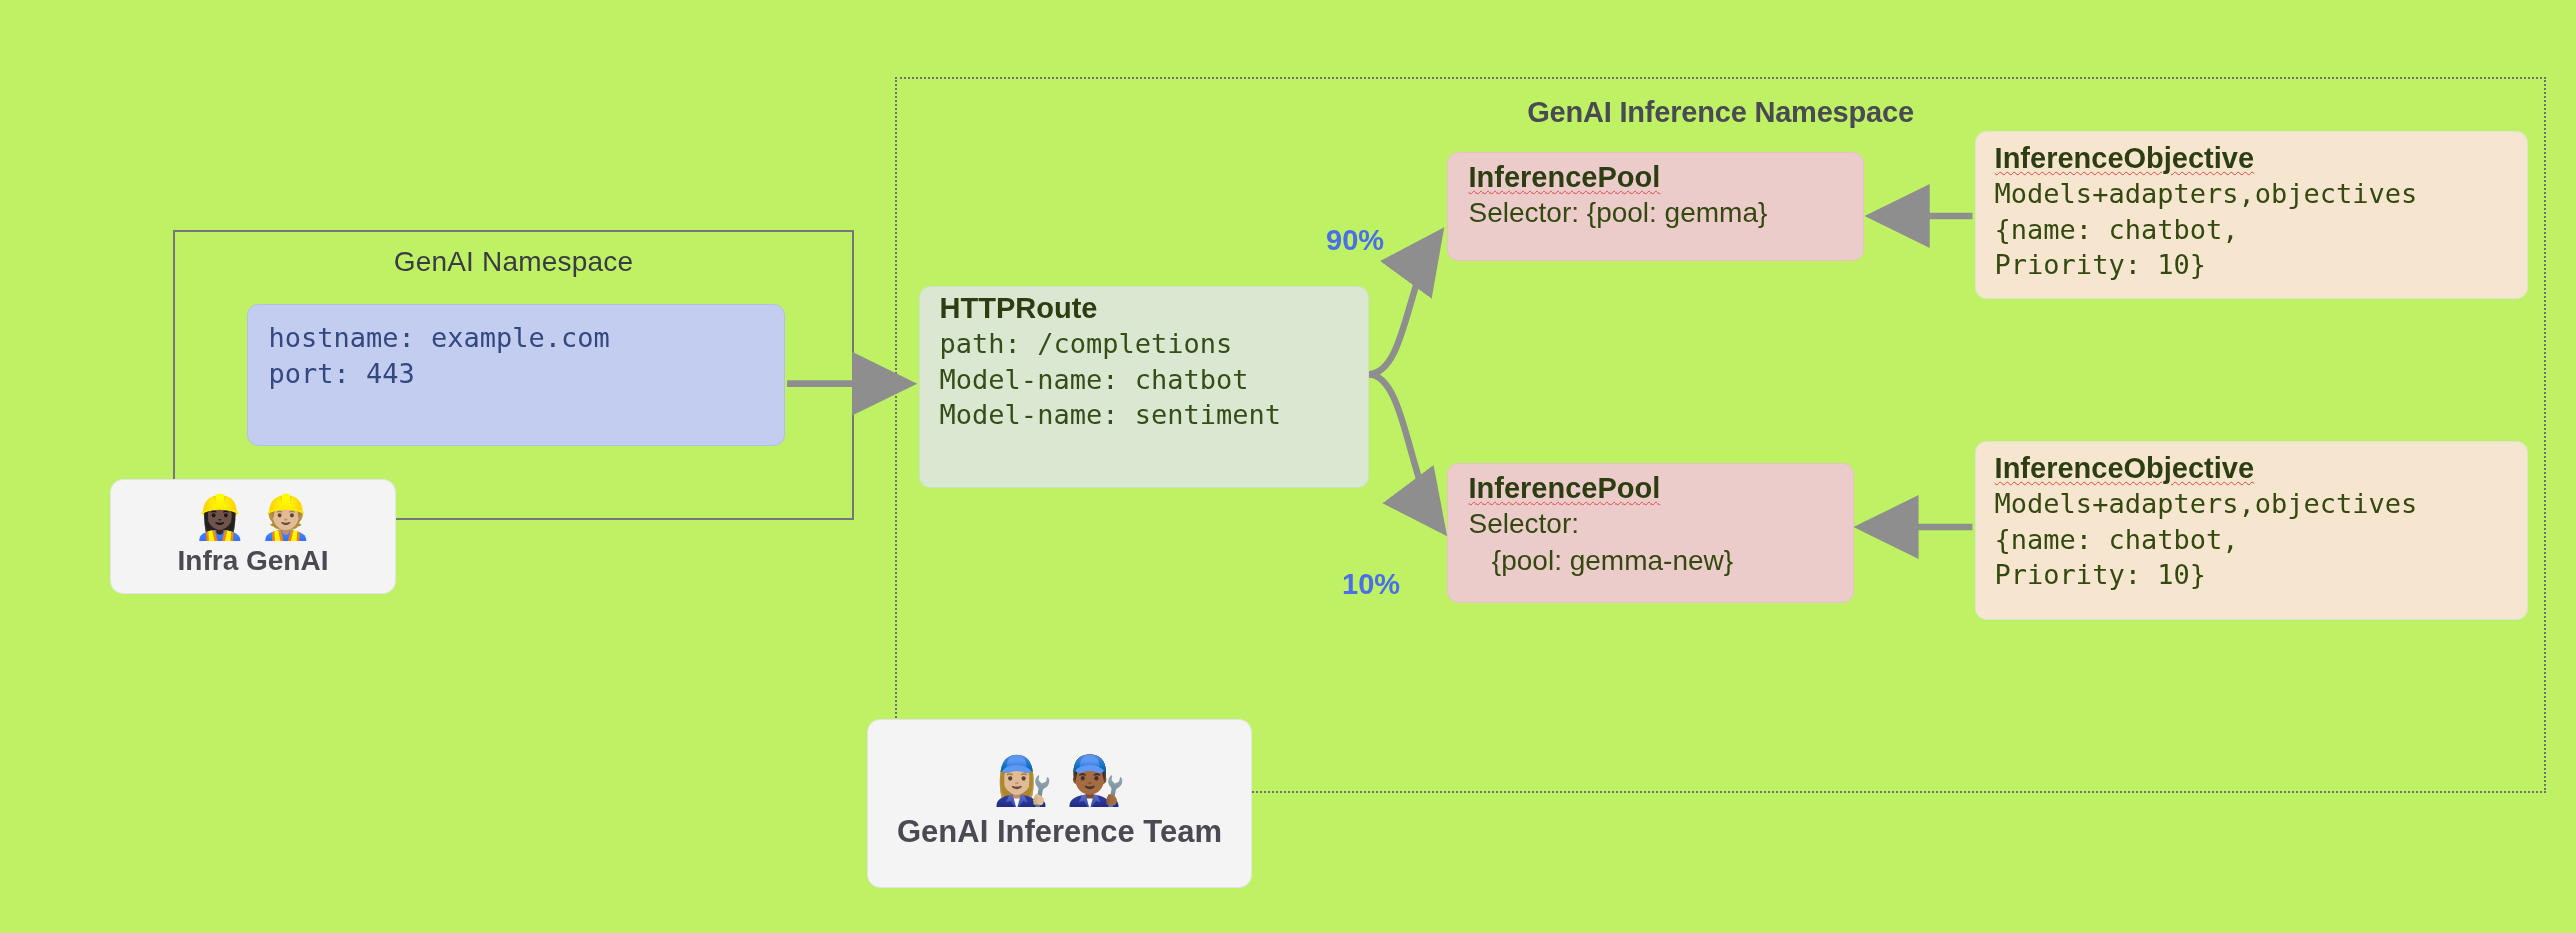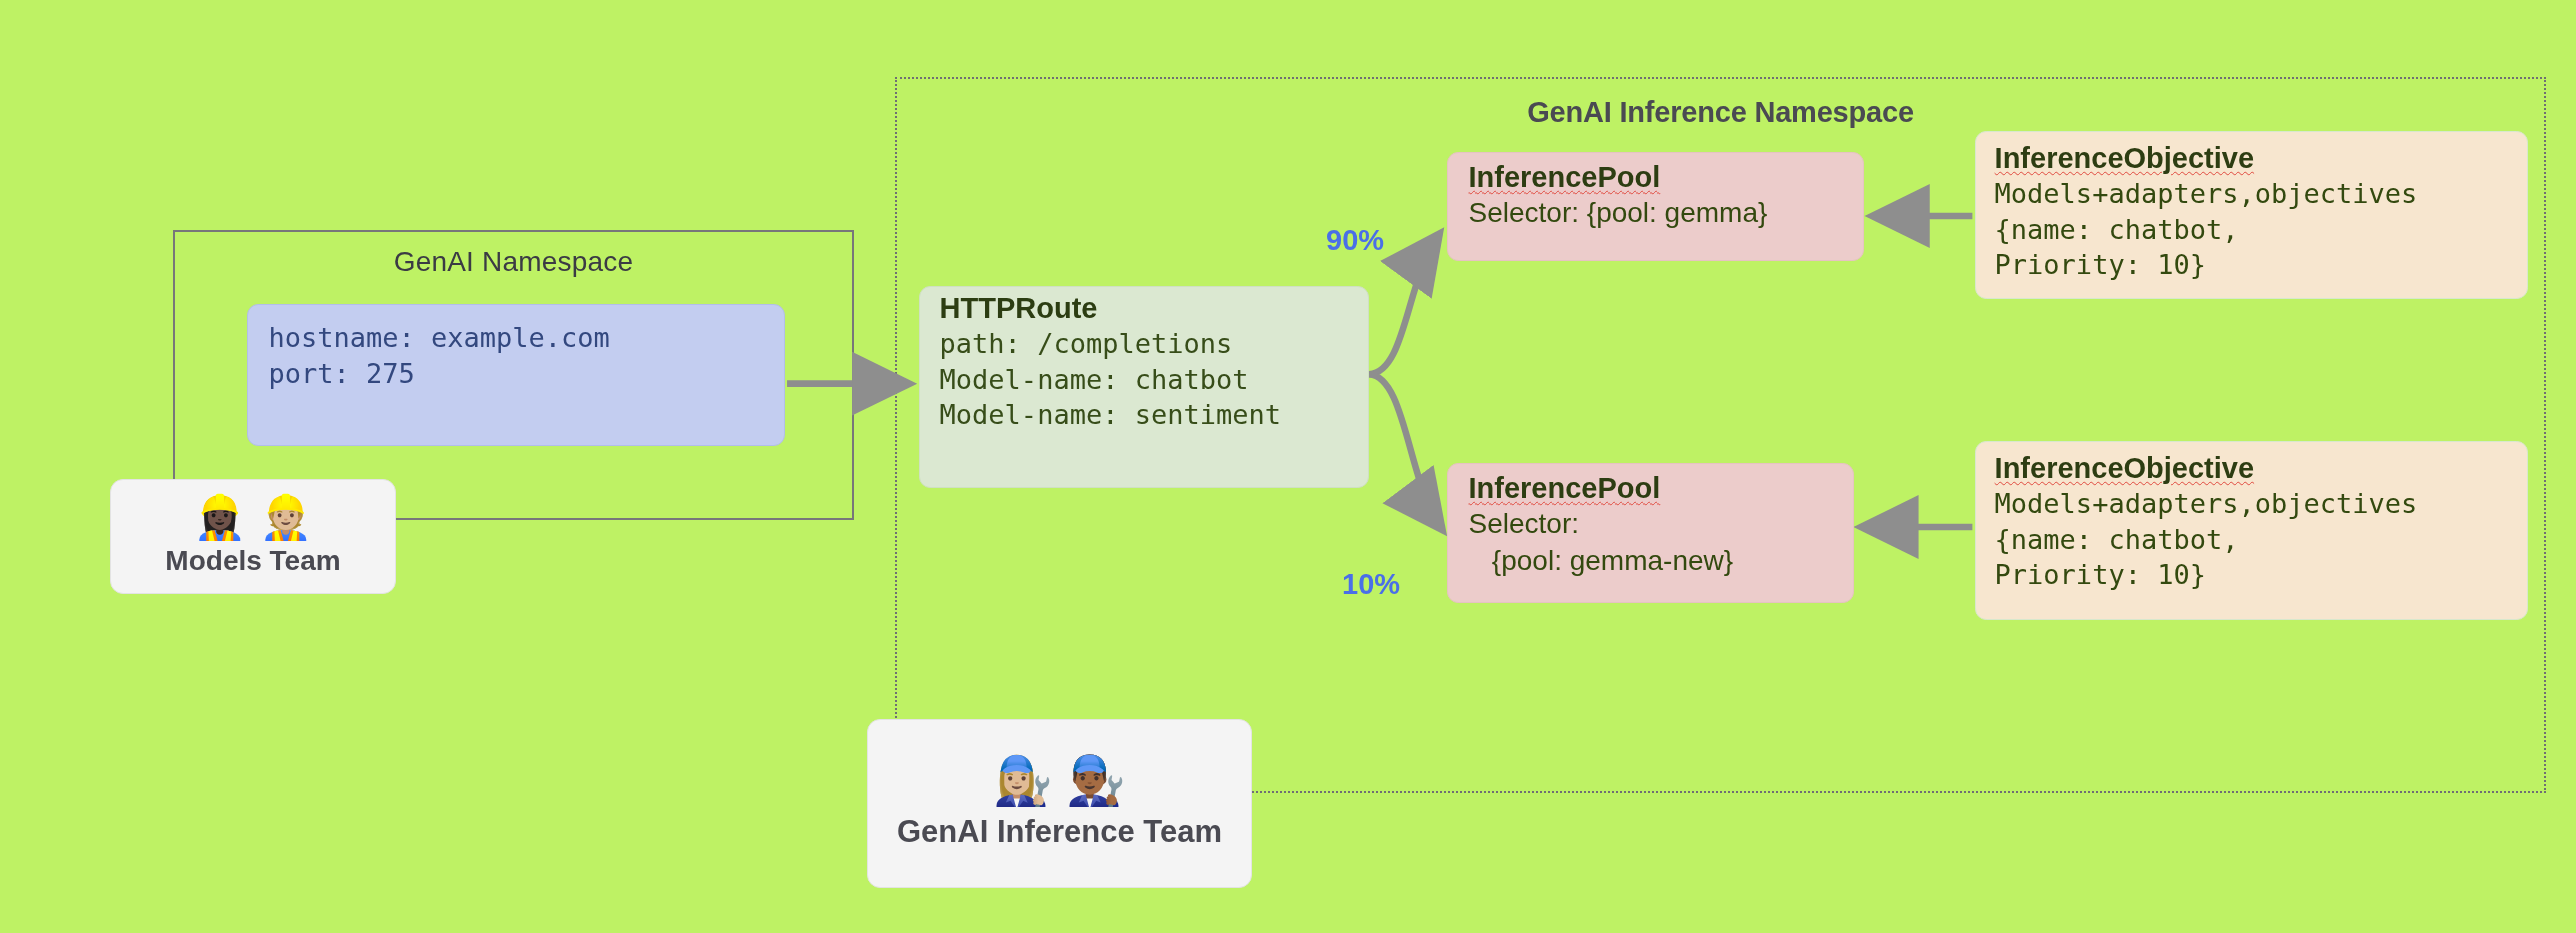--- a/index.html
+++ b/index.html
@@ -287,21 +287,21 @@
       <line x1="2118" y1="232" x2="2012" y2="232" stroke="#8e8e8e" stroke-width="7" marker-end="url(#ah-left)"></line>
     </g>
 
     <g>
       <line x1="2118" y1="566" x2="2000" y2="566" stroke="#8e8e8e" stroke-width="7" marker-end="url(#ah-left)"></line>
     </g>
   </svg>
 
   <div class="node" id="node-gateway">
     <div class="body">hostname: example.com
-port: 275</div>
+port: 443</div>
   </div>
 
   <div class="node" id="node-httproute">
     <div class="title">HTTPRoute</div>
     <div class="body">path: /completions
 Model-name: chatbot
 Model-name: sentiment</div>
   </div>
 
   <div class="node node-pool" id="node-pool-1">
@@ -327,21 +327,21 @@
     <div class="body">Models+adapters,objectives
 {name: chatbot,
 Priority: 10}</div>
   </div>
 
   <div class="weight-label" id="weight-90">90%</div>
   <div class="weight-label" id="weight-10">10%</div>
 
   <div class="team-card" id="team-infra">
     <div class="team-emoji">👷🏿‍♀️👷🏼</div>
-    <div class="team-label">Models Team</div>
+    <div class="team-label">Infra GenAI</div>
   </div>
 
   <div class="team-card" id="team-genai">
     <div class="team-emoji">👩🏼‍🔧👨🏾‍🔧</div>
     <div class="team-label">GenAI Inference Team</div>
   </div>
 
 </div>
 
 

